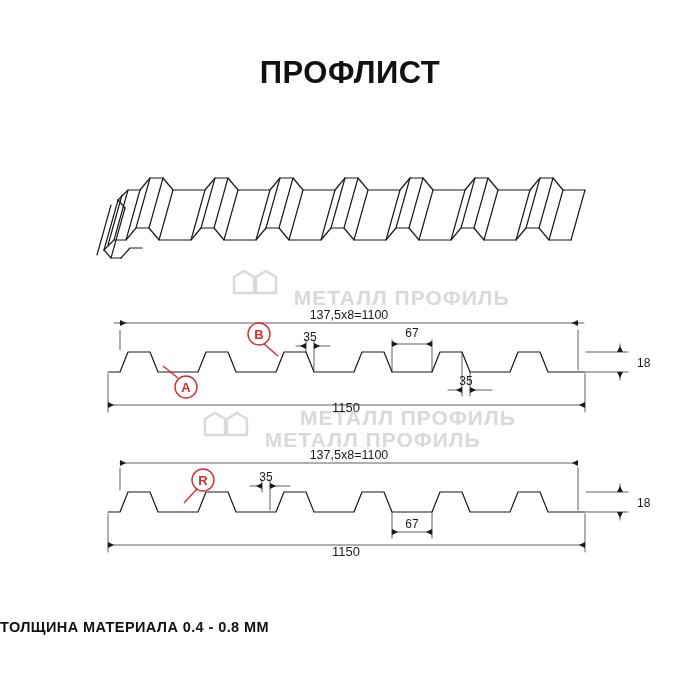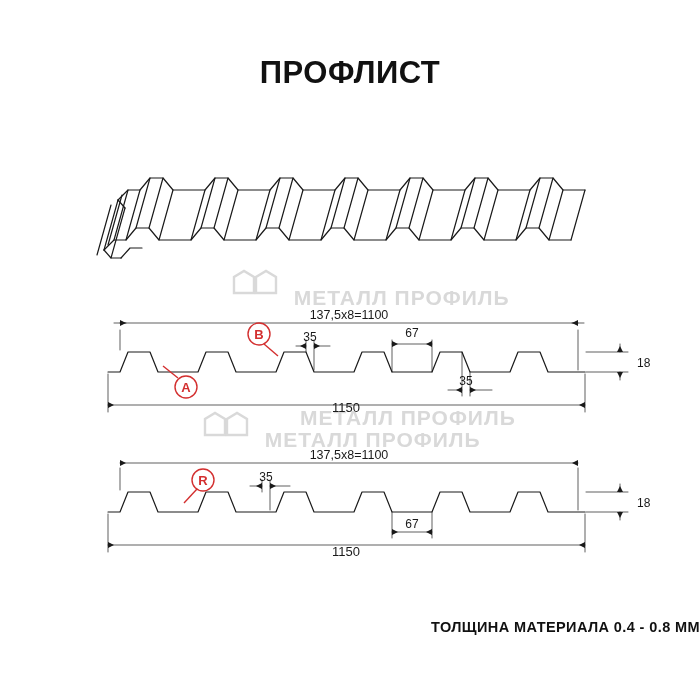--- a/index.html
+++ b/index.html
@@ -38,21 +38,21 @@
     text-align: center;
     font-size: 16px;
     font-weight: bold;
     color: #111;
   }
   .footnote {
     position: absolute;
     top: 619px;
     left: 0;
     width: 700px;
-    text-align: right;
+    text-align: left;
     font-size: 14.5px;
     font-weight: bold;
     letter-spacing: 0.4px;
     color: #111;
   }
   .drawing {
     position: absolute;
     top: 0;
     left: 0;
   }

